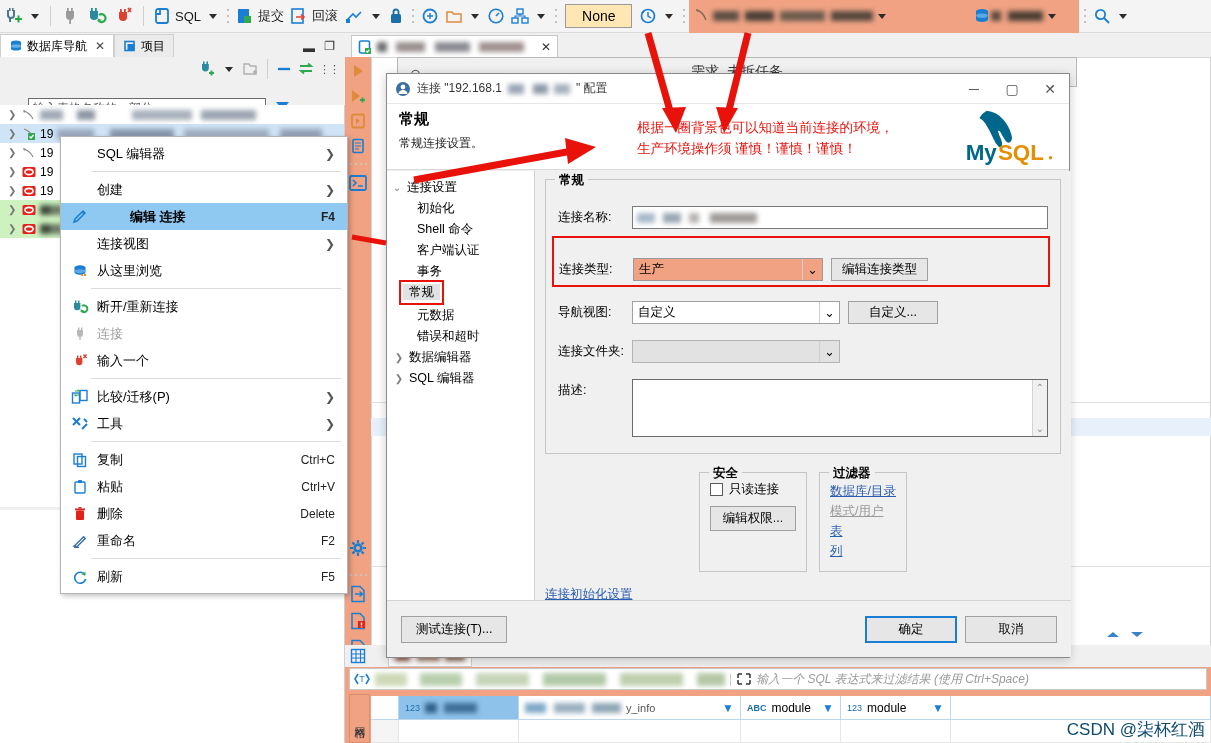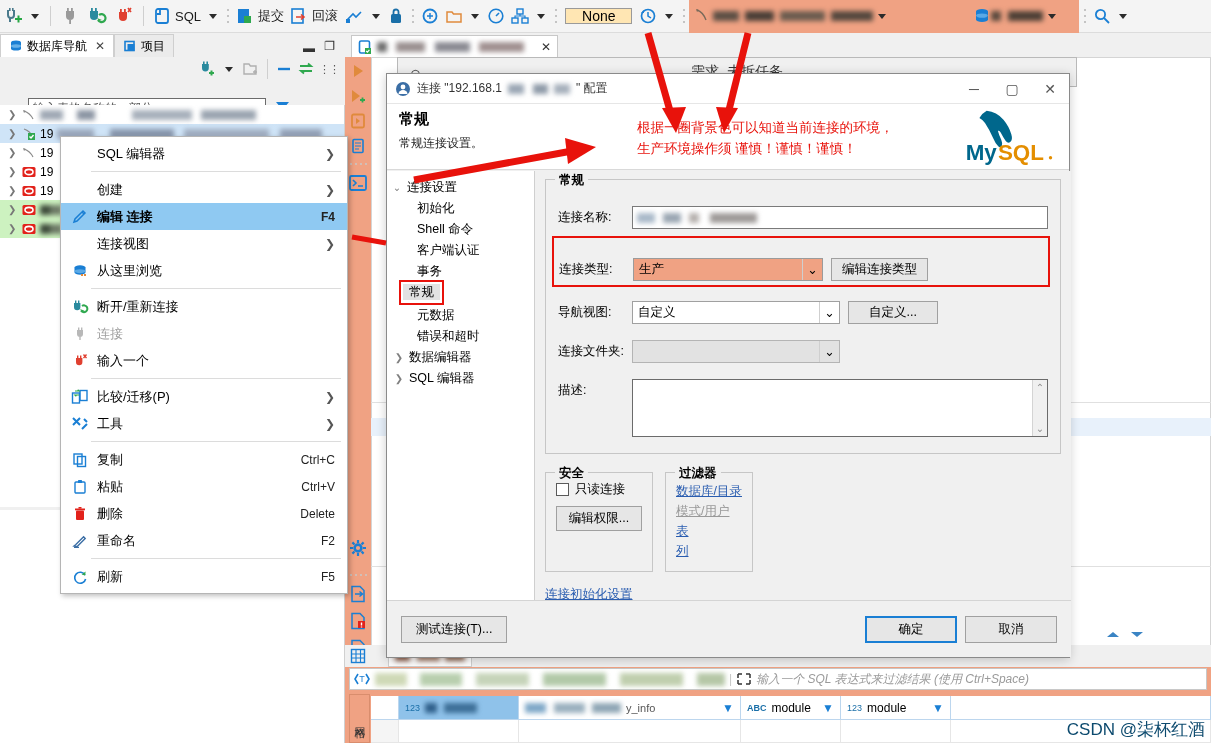--- a/index.html
+++ b/index.html
@@ -21,21 +21,21 @@
     display:flex; align-items:center;
   }
   .tb-item { display:flex; align-items:center; height:26px; padding:0 3px; }
   .tb-sep { width:1px; height:20px; background:#cfcfcf; margin:0 6px; }
   .tb-dots { width:5px; height:18px; display:flex; flex-direction:column; justify-content:space-around; align-items:center; margin:0 3px;}
   .tb-dots i { width:2px;height:2px;background:#b5b5b5;border-radius:50%; display:block;}
   .caret { width:0;height:0;border-left:4px solid transparent;border-right:4px solid transparent;border-top:5px solid #2b2b2b; margin:0 5px; }
   .tb-label { font-size:13px; margin-left:4px; color:#1a1a1a; }
   .tb-none {
     border:1px solid #9a9a9a; background:#ffe6b3; padding:2px 16px;
-    font-size:14px; margin:0 4px; height:16px; display:flex; align-items:center;
+    font-size:14px; margin:0 4px; height:24px; display:flex; align-items:center;
   }
   .tb-orange {
     background:#f0a283; height:33px; display:flex; align-items:center; padding:0 4px;
   }
   .blur { filter: blur(2.6px); display:inline-block; }
   .blur-bar { height:10px; display:inline-block; border-radius:1px;}
 
   
   svg { display:block; }
 
@@ -89,21 +89,21 @@
   .ctx-item {
     height:27px; display:flex; align-items:center; font-size:13px; padding:0 6px; position:relative;
   }
   .ctx-item.hl { background:#8fc9f2; }
   .ctx-item.disabled { color:#a0a0a0; }
   .ctx-ico { width:26px; display:flex; justify-content:center; align-items:center; flex:0 0 26px;}
   .ctx-lab { flex:1; padding-left:4px; }
   .ctx-key { color:#222; font-size:12px; padding-right:6px; }
   .ctx-arrow { color:#555; font-size:12px; padding-right:6px; }
   .ctx-sep { height:1px; background:#dcdcdc; margin:4px 6px 4px 30px; }
-  .ctx-item.bold { font-weight:bold; }
+  .ctx-item.bold { font-weight:bold;gap:33px; }
 
   
   .sidestrip {
     position:absolute; left:345px; top:57px; width:26px; height:600px;
     background:#f0a283; display:flex; flex-direction:column; align-items:center; padding-top:6px; gap:9px;
   }
   .strip-dots { display:flex; gap:3px; }
   .strip-dots i { width:2px;height:2px;background:#c9c9c9; display:block; border-radius:50%;}
 
   
@@ -180,21 +180,21 @@
   .btn {
     border:1px solid #a0a0a0; background:#e6e6e6; height:23px; padding:0 10px; font-size:12.5px;
     display:flex; align-items:center; justify-content:center; cursor:default;
   }
   .redbox { outline:2px solid #e8120b; }
   .ftextarea {
     height:58px; border:1px solid #6b6b6b; background:#fff; flex:1; display:flex;
   }
   .ta-scroll { width:15px; background:#f0f0f0; border-left:1px solid #d4d4d4; display:flex; flex-direction:column; justify-content:space-between; align-items:center; padding:2px 0; color:#909090; font-size:10px;}
 
-  .sec-wrap { display:flex; gap:12px; margin-top:18px; }
+  .sec-wrap { display:flex; gap:12px; margin-top:18px;justify-content:center; }
   .sec-grp { border:1px solid #c6c6c6; padding:8px 10px 10px; position:relative; }
   .chk { display:flex; align-items:center; gap:6px; font-size:12.5px; margin-bottom:8px;}
   .chkbox { width:13px;height:13px;border:1px solid #5a5a5a;background:#fff;}
   .flink { color:#2a5db0; text-decoration:underline; font-size:12.5px; line-height:20px; display:block;}
   .flink.dim { color:#999; }
   .botlinks { position:absolute; left:10px; bottom:6px; }
 
   .dlg-footer {
     position:absolute; left:0; bottom:0; width:684px; height:57px; background:#f0f0f0;
     border-top:1px solid #d4d4d4; display:flex; align-items:center; padding:0 14px;

